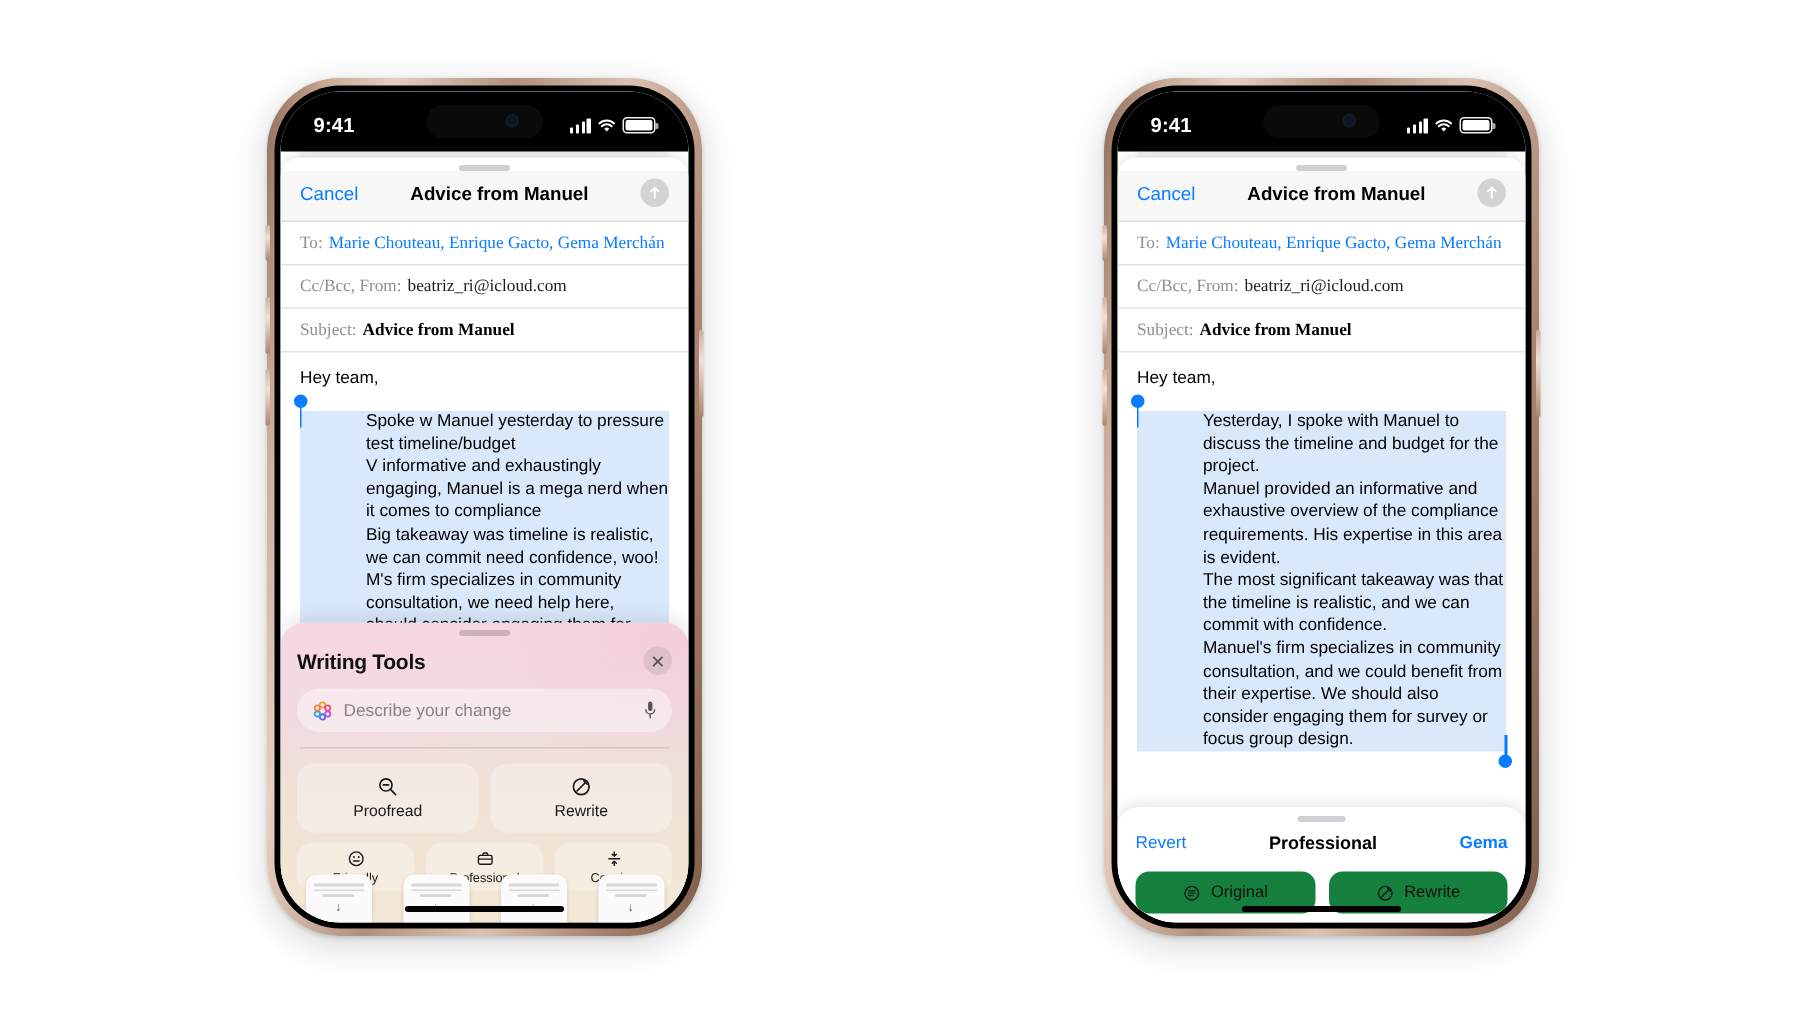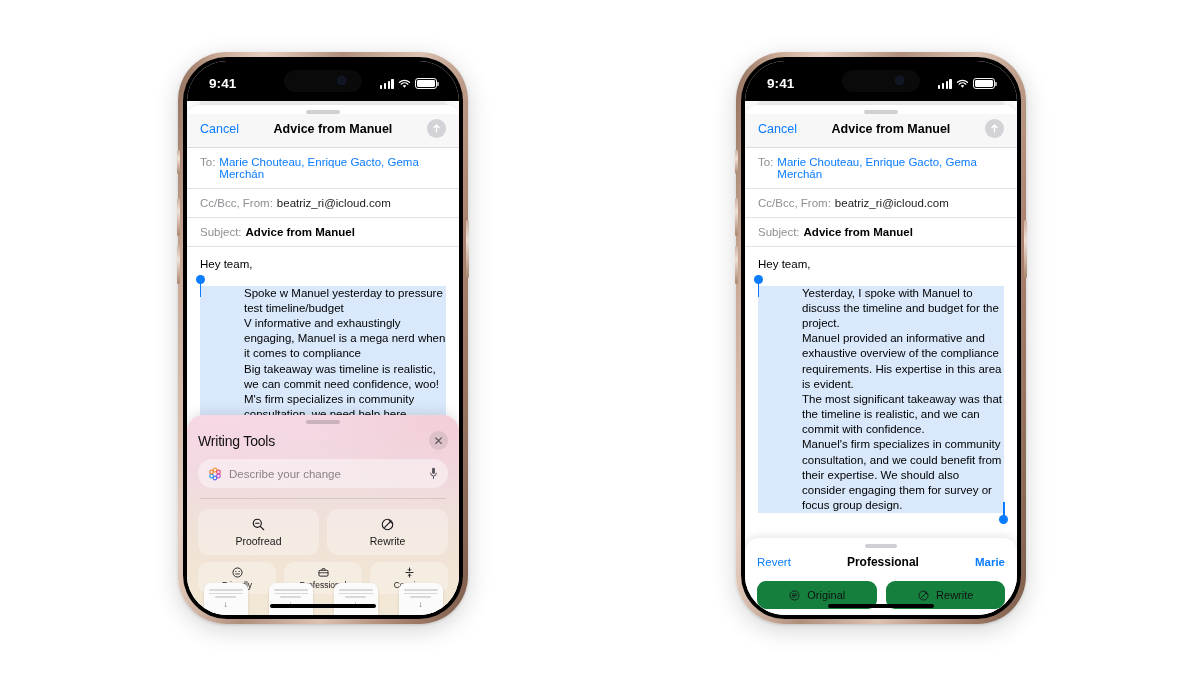--- a/index.html
+++ b/index.html
@@ -127,20 +127,21 @@
     width: 19px; height: 19px; border-radius: 50%;
     background: #d2d2d7; display: flex; align-items: center; justify-content: center;
   }
   .send-btn svg { width: 11px; height: 11px; }
 
   .fieldrow {
     display: flex; align-items: baseline; gap: 4px;
     padding: 8px 13px; font-size: 11.5px;
     border-bottom: .5px solid #e3e3e7;
     flex: none;
+    font-family: Liberation Serif, serif;
   }
   .fl-label { color: #8e8e93; }
   .fl-blue  { color: #0a7cff; }
   .fl-dark  { color: #1c1c1e; }
   .fl-bold  { color: #000; font-weight: bold; }
 
   .bodywrap {
     position: relative; flex: 1; min-height: 0;
     padding: 9px 13px 0; overflow: hidden;
   }
@@ -171,21 +172,21 @@
     padding: 0 11px;
     display: flex; flex-direction: column;
   }
   .wt-grab {
     width: 34px; height: 4px; border-radius: 3px;
     background: rgba(0,0,0,.17); margin: 5px auto 0; flex:none;
   }
   .wt-head {
     display: flex; align-items: center; margin-top: 7px; flex:none;
   }
-  .wt-title { font-size: 14px; font-weight: normal; color: #111; letter-spacing: -.2px; }
+  .wt-title { font-size: 14px; font-weight: bold; color: #111; letter-spacing: -.2px; }
   .wt-close {
     margin-left: auto; width: 19px; height: 19px; border-radius: 50%;
     background: rgba(120,110,115,.17);
     display: flex; align-items: center; justify-content: center;
     color: #56525a; font-size: 12px; line-height: 1;
   }
   .wt-search {
     margin-top: 9px; height: 29px; border-radius: 15px;
     background: rgba(255,255,255,.42);
     display: flex; align-items: center; gap: 7px; padding: 0 10px;
@@ -509,21 +510,21 @@
               <div class="handle" style="right:-4px;bottom:-11px"></div>
               <div class="handle-bar" style="right:-0.5px;bottom:-3px;height:14px"></div>
             </div>
           </div>
 
           <div class="rw-panel">
             <div class="rw-grab"></div>
             <div class="rw-head">
               <span class="rw-revert">Revert</span>
               <span class="rw-title">Professional</span>
-              <span class="rw-done">Marie</span>
+              <span class="rw-done">Gema</span>
             </div>
             <div class="rw-actions">
               <div class="rw-btn">
                 <svg width="13" height="13" viewBox="0 0 20 20" class="icn">
                   <circle cx="10" cy="10" r="7" stroke="currentColor" stroke-width="1.4" fill="none"></circle>
                   <path d="M6.6 7.6h6.8M6.6 10h6.8M6.6 12.4h4.4" stroke="currentColor" stroke-width="1.25" stroke-linecap="round"></path>
                 </svg>
                 <span>Original</span>
               </div>
               <div class="rw-btn">

